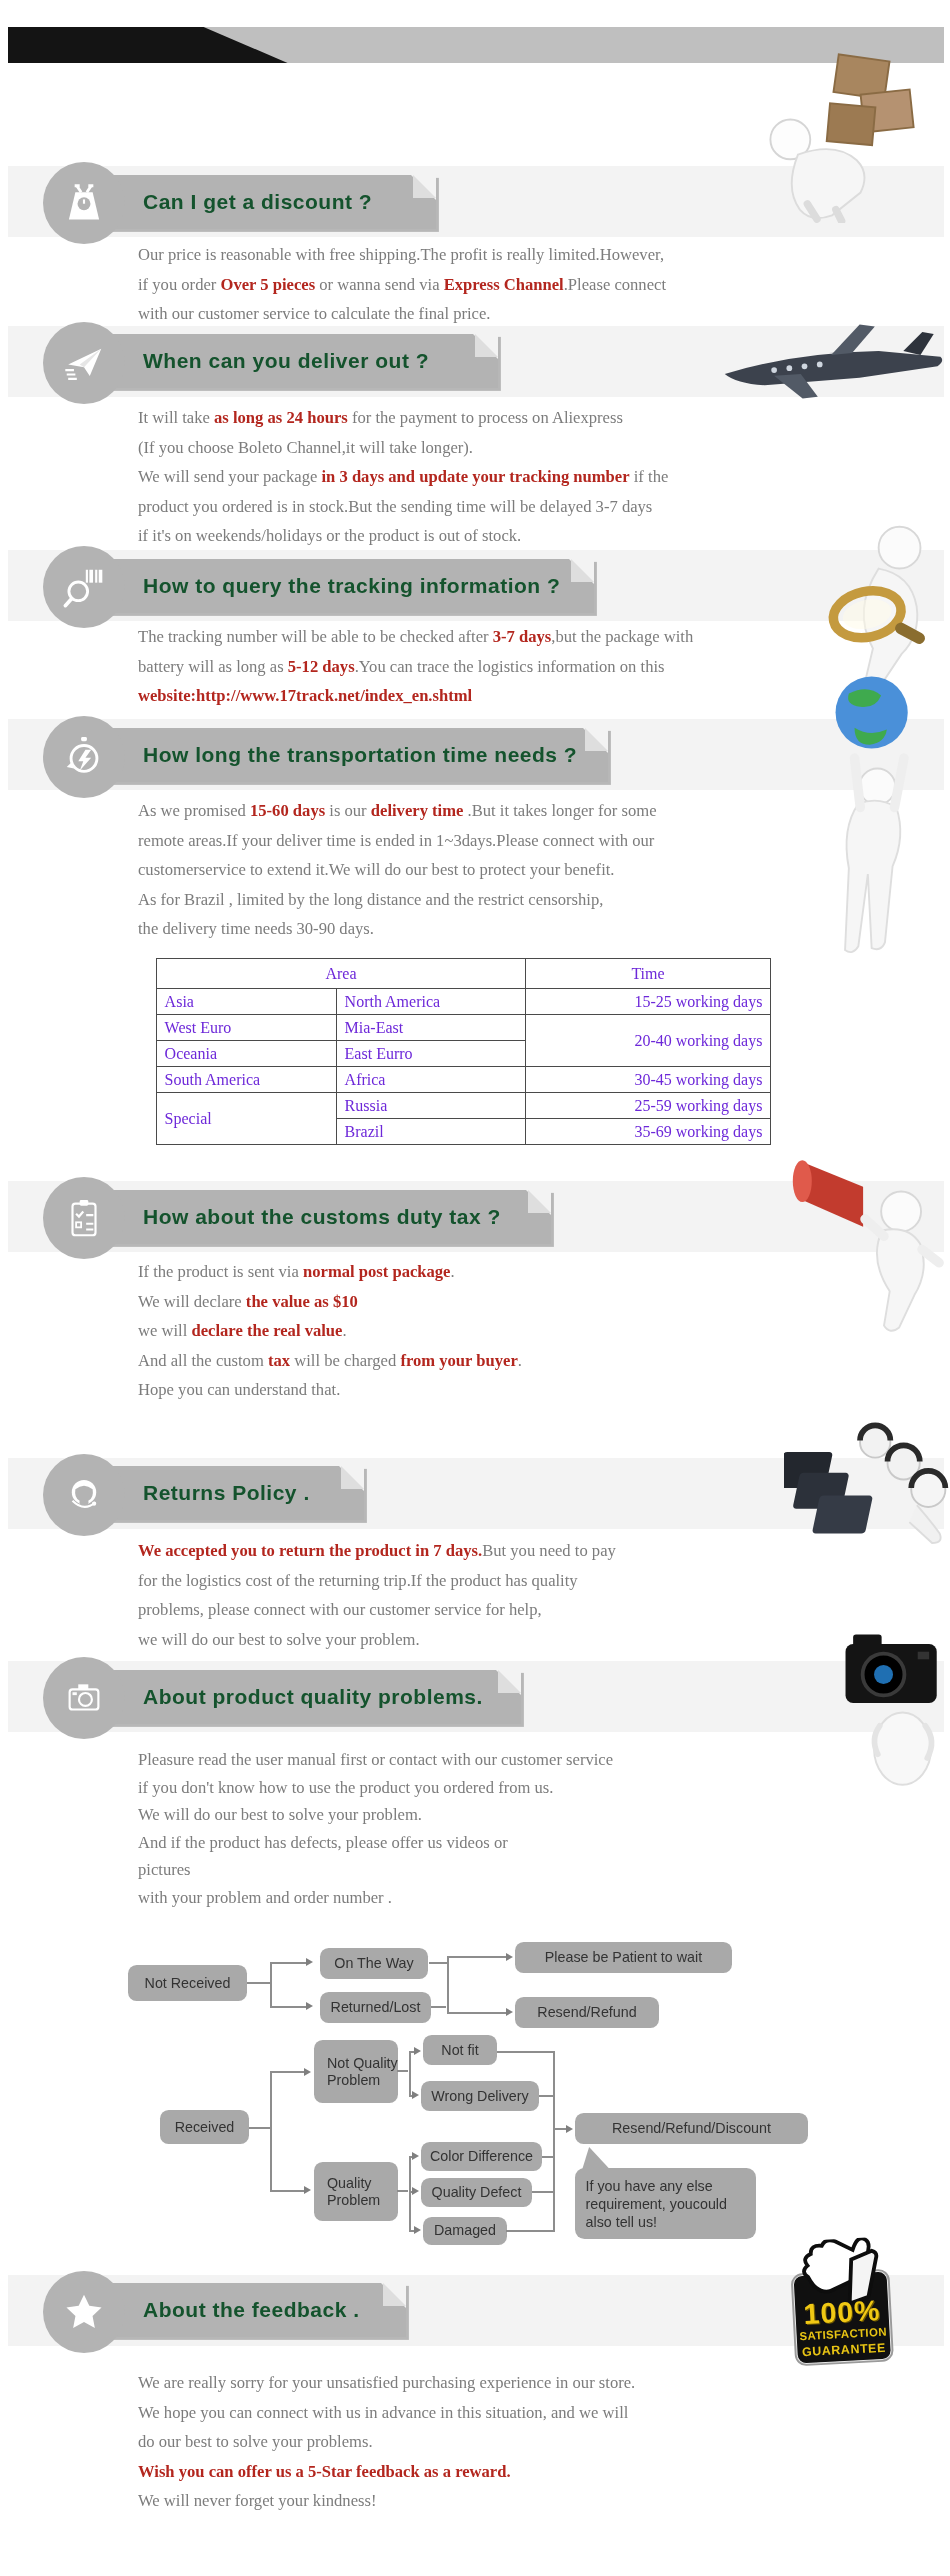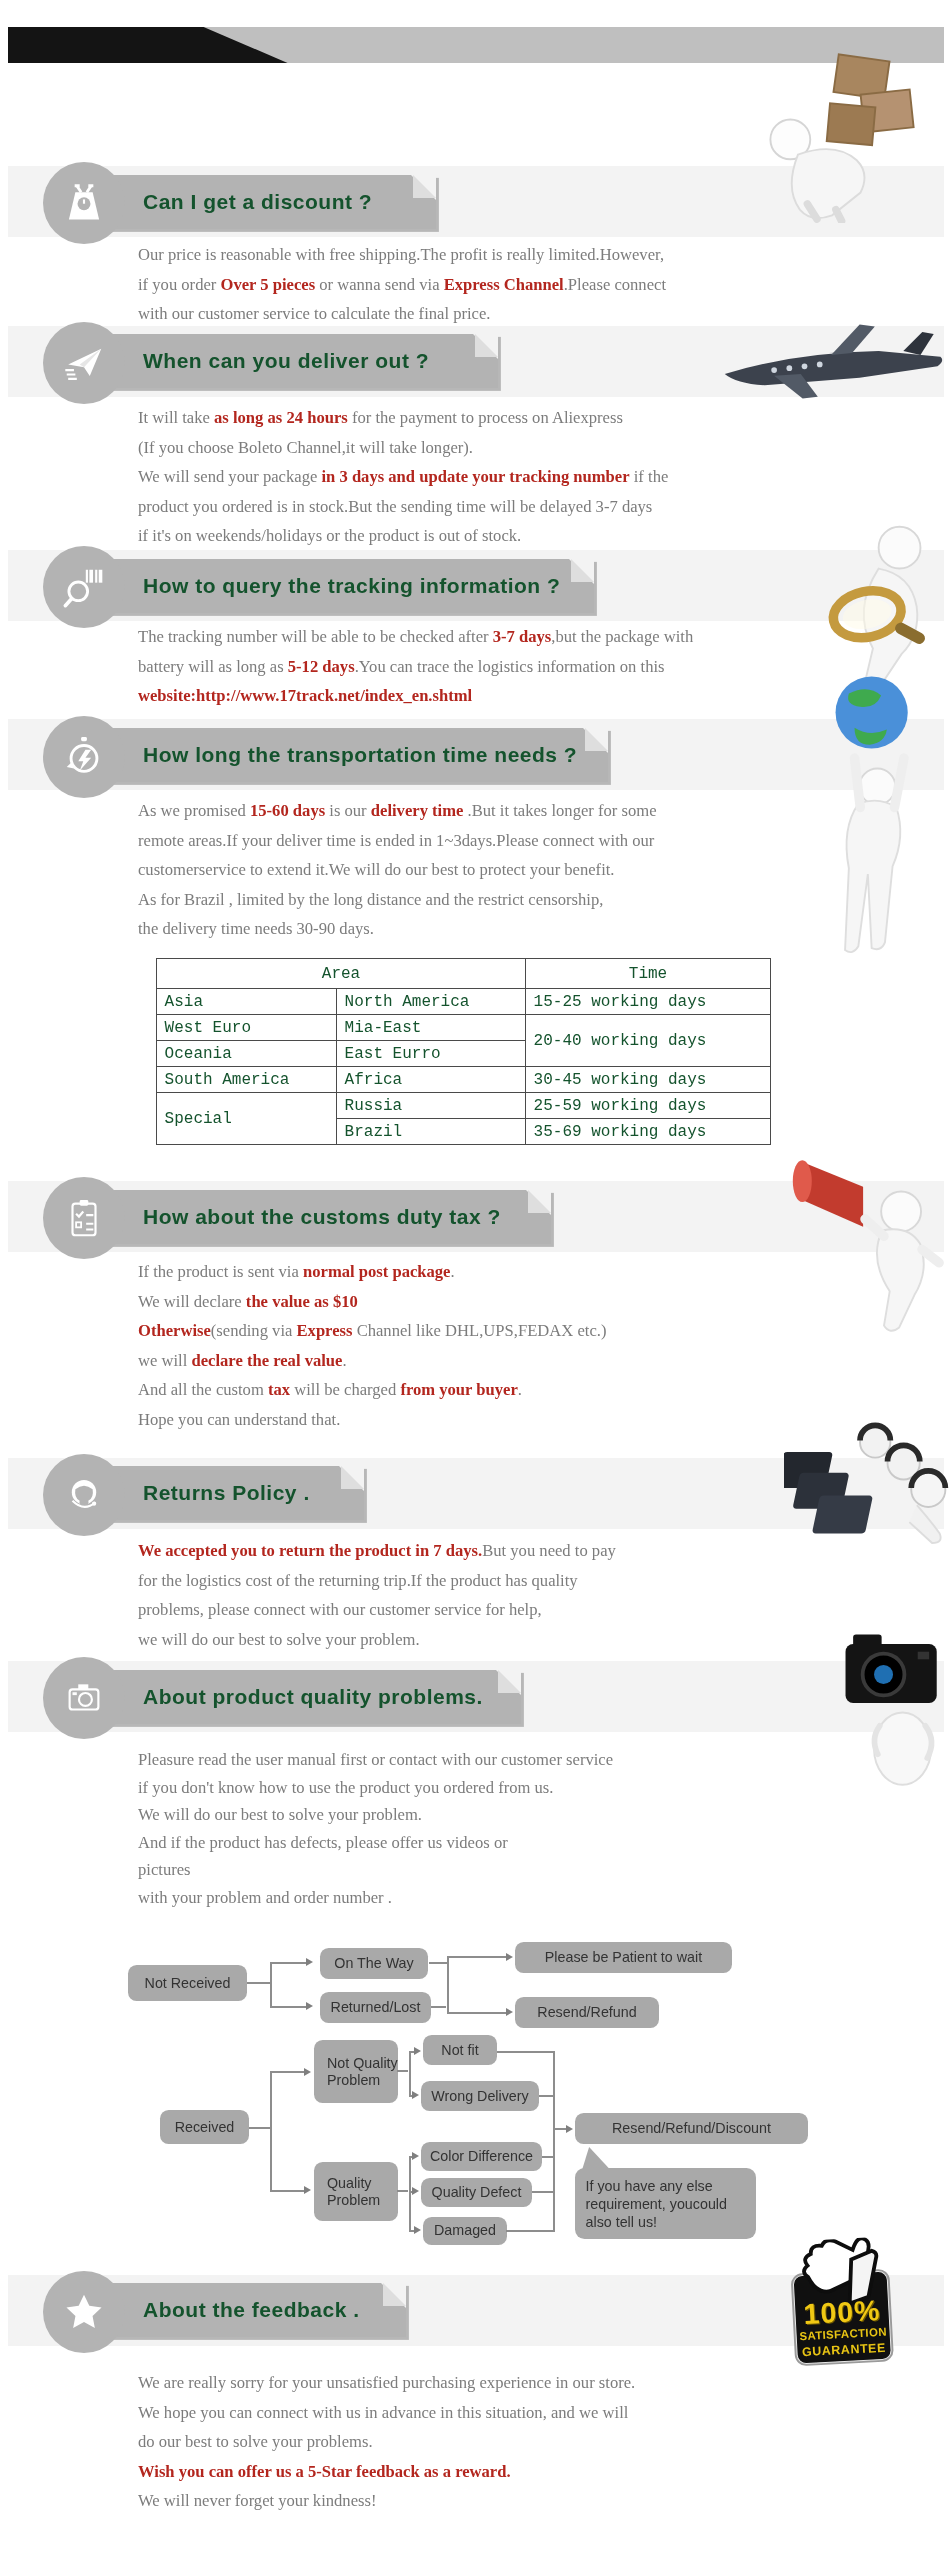--- a/index.html
+++ b/index.html
@@ -27,24 +27,24 @@
                  background:#b3b3b3; display:flex; align-items:center; justify-content:center; }
   .icon-circle svg { width:46px; height:46px; }
 
   .para { position:absolute; left:138px; width:665px; font-family:"Liberation Serif", serif;
           font-size:16.6px; color:#7c7c7c; line-height:29.5px; }
   .tline { line-height:inherit; white-space:nowrap; }
   .red  { color:#b3261e; font-weight:bold; }
 
   
   .ship-table { position:absolute; left:156px; top:958px; border-collapse:collapse;
-                font-family:Liberation Mono, monospace; font-size:16px; color:#14532d; }
+                font-family:Liberation Serif, serif; font-size:16px; color:#6d28d9; }
   .ship-table td { border:1px solid #4a4a4a; height:26px; padding:1px 7.6px; background:#ffffff; }
   .ship-table .c1 { width:180px;margin-left:36px; } .ship-table .c2 { width:189px; }
-  .ship-table .c3 { width:245px; text-align:left; }
+  .ship-table .c3 { width:245px; text-align:right; }
   .ship-table .hd { text-align:center; height:30px; }
 
   
   .node { position:absolute; background:#a9a9a9; border-radius:8.6px; color:#333333;
           font-size:14.3px; display:flex; align-items:center; justify-content:center;
           text-align:center; line-height:17px; }
   .node.multi { justify-content:flex-start; padding-left:13px; text-align:left; }
   .fl { position:absolute; background:#8d8d8d; }
   .arr { position:absolute; width:0; height:0; border-left:7.6px solid #7f7f7f;
          border-top:4.8px solid transparent; border-bottom:4.8px solid transparent; }
@@ -251,21 +251,20 @@
         <rect x="16" y="12" width="32" height="44" rx="4" fill="none" stroke="#fff" stroke-width="3"></rect>
         <rect x="26" y="7" width="12" height="8" rx="2" fill="#fff"></rect>
         <path d="M21 26 l4 4 l6 -7" fill="none" stroke="#fff" stroke-width="3"></path>
         <path d="M35 28 h10 M35 40 h10 M35 48 h10" stroke="#fff" stroke-width="3"></path>
         <rect x="21" y="38" width="7" height="7" fill="none" stroke="#fff" stroke-width="2.5"></rect>
       </svg>
   </div>
   <div class="para" style="top:1257px">
       <div class="tline"><span>If the product is sent via </span><span class="red">normal post package</span><span>.</span></div>
       <div class="tline"><span>We will declare </span><span class="red">the value as $10</span></div>
-      <div class="tline"><span class="red">Otherwise</span><span>(sending via </span><span class="red">Express</span><span> Channel like DHL,UPS,FEDAX etc.)</span></div>
       <div class="tline"><span>we will </span><span class="red">declare the real value</span><span>.</span></div>
       <div class="tline"><span>And all the custom </span><span class="red">tax</span><span> will be charged </span><span class="red">from your buyer</span><span>.</span></div>
       <div class="tline"><span>Hope you can understand that.</span></div>
     </div>
   <svg class="illus" style="left:789px;top:1145px;width:171px;height:190px" viewBox="0 0 180 200">
     <path d="M14 18 L78 44 L78 86 L14 58 Z" fill="#c23b2e"></path>
     <ellipse cx="14" cy="38" rx="10" ry="22" fill="#e05a4b"></ellipse>
     <circle cx="118" cy="70" r="21" fill="#fbfbfb" stroke="#d8d8d8" stroke-width="2"></circle>
     <path d="M98 90 q28 -6 40 14 q10 28 -6 54 l-16 34 q-10 8 -16 -2 l6 -36 q-22 -34 -8 -64z" fill="#f6f6f6" stroke="#dedede" stroke-width="2"></path>
     <path d="M100 96 l-20 -18 M140 110 l18 14" stroke="#eeeeee" stroke-width="10" stroke-linecap="round"></path>

